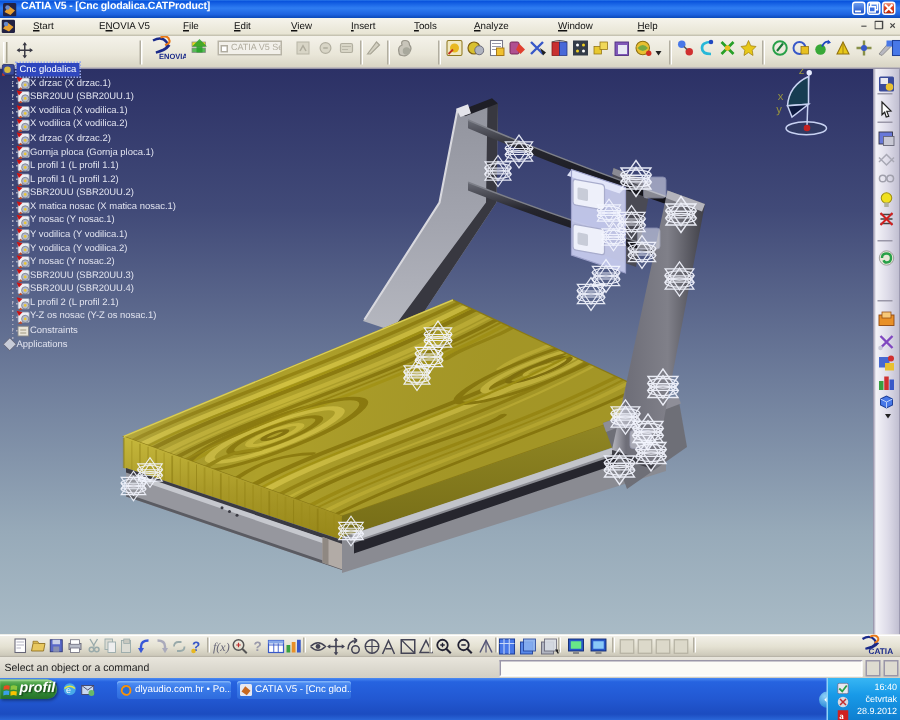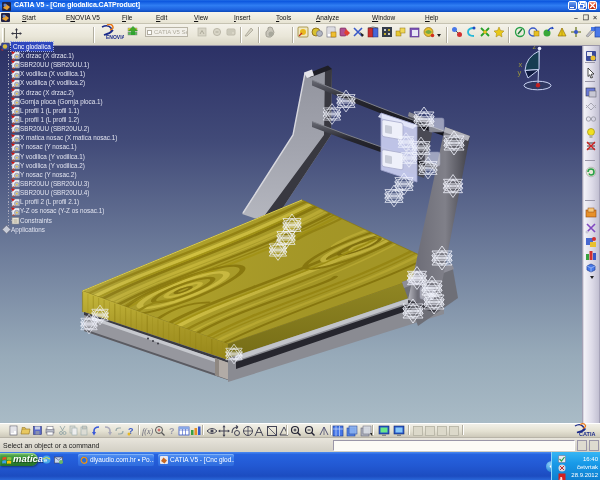--- a/index.html
+++ b/index.html
@@ -883,21 +883,21 @@
   </div>
 
   <div id="taskbar" class="abs">
     <div id="startbtn">
       <svg style="position:absolute;left:2px;top:2px;" width="10" height="10" viewBox="0 0 10 10">
         <path d="M0.5 2.5 Q2.5 1.5 4.5 2.2 L4.2 4.8 Q2 4.2 0.3 5 Z" fill="#e84c22"></path>
         <path d="M5.2 2.3 Q7.2 1.4 9.5 2.5 L9.2 5.2 Q7 4.3 5 5 Z" fill="#8cc63f"></path>
         <path d="M0.3 5.8 Q2.2 5 4.2 5.6 L4 8.4 Q2 7.8 0.2 8.6 Z" fill="#3aa0e8"></path>
         <path d="M5 6 Q7 5.2 9.2 6 L9 8.8 Q7 8 5 8.8 Z" fill="#f8c300"></path>
       </svg>
-      <span class="stxt">matica</span>
+      <span class="stxt">profil</span>
     </div>
 <svg class="abs" style="left:42px;top:3px;width:9px;height:9px;" width="9" height="9" viewBox="0 0 9 9">
         <circle cx="4.5" cy="4.5" r="4" fill="#48a8e8"></circle>
         <path d="M1,4 Q4.5,1 8,4" stroke="#e8e840" stroke-width="1" fill="none"></path>
         <text x="2" y="7" font-size="6" fill="#fff" font-family="Liberation Sans">e</text>
       </svg>
 <svg class="abs" style="left:54px;top:3px;width:9px;height:9px;" width="9" height="9" viewBox="0 0 9 9">
         <rect x="0.5" y="2" width="8" height="6" fill="#c8d8f0" stroke="#446" stroke-width="0.6"></rect>
         <path d="M0.5,2 L4.5,5 L8.5,2" fill="none" stroke="#446" stroke-width="0.6"></path>
         <circle cx="7" cy="7" r="2" fill="#68b868"></circle>

